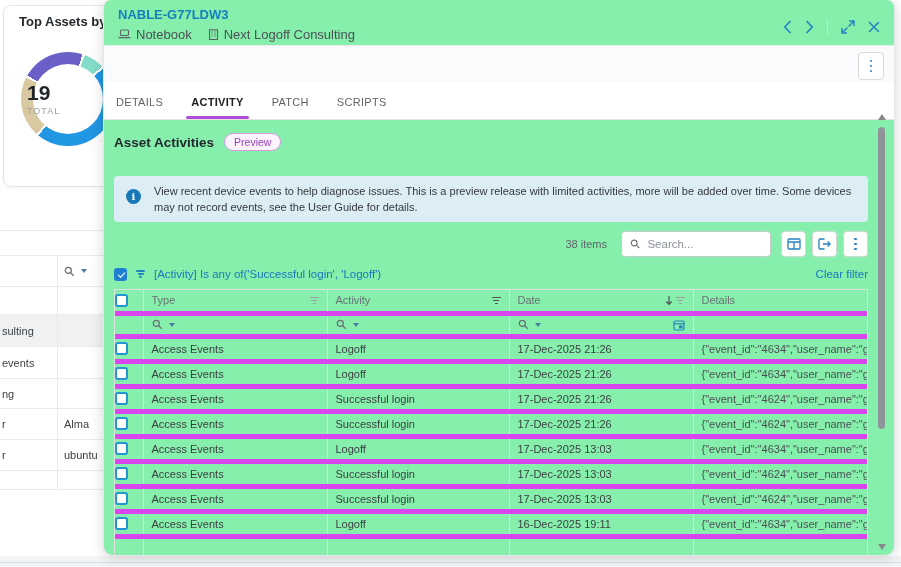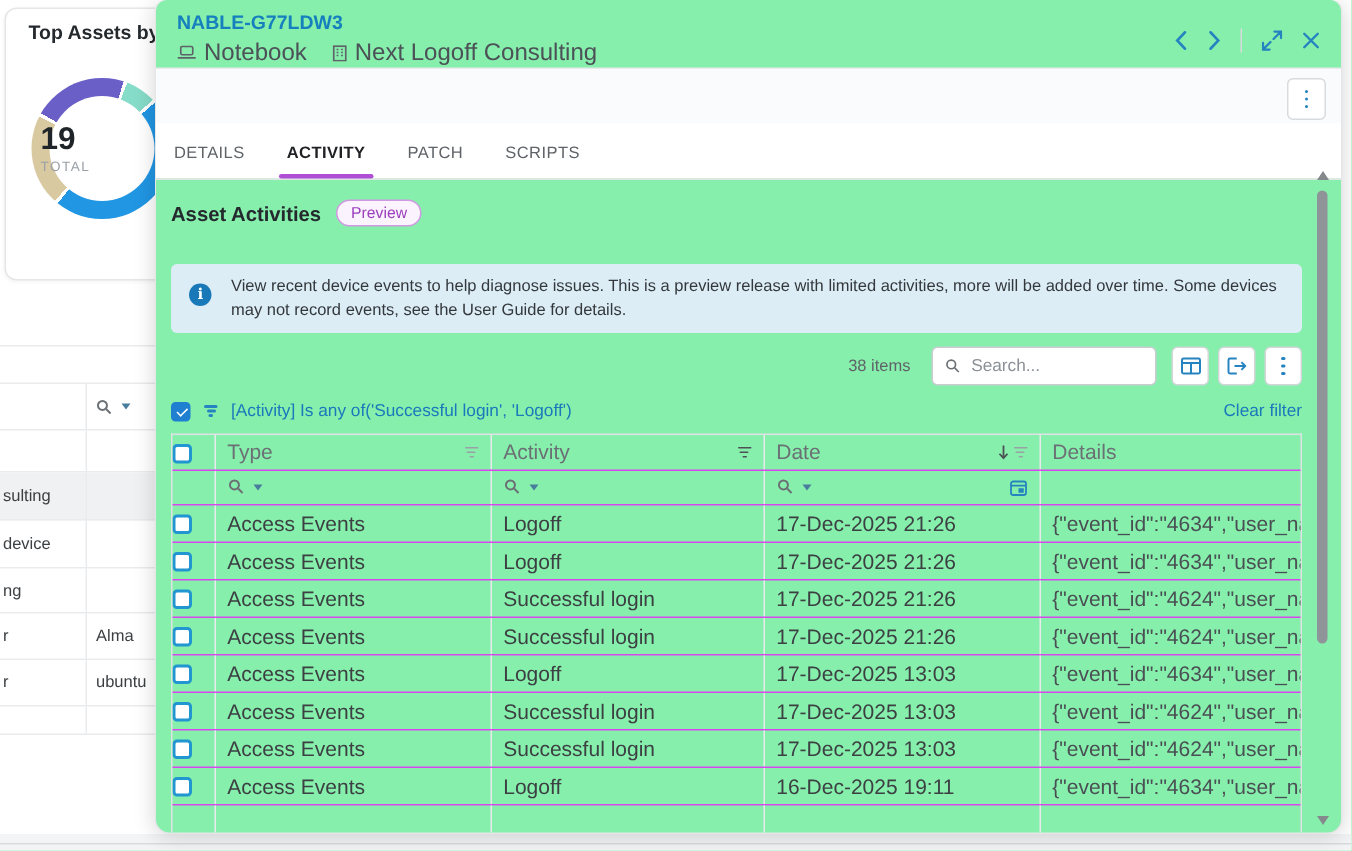--- a/index.html
+++ b/index.html
@@ -41,21 +41,21 @@
   
   .panel {
     position: absolute; left: 103px; top: 0; width: 792px; height: 556px;
     background: #86efac; border: 1px solid #e4e6e8; border-top: none;
     border-radius: 8px 8px 10px 10px;
     box-shadow: 0 2px 14px rgba(0,0,0,.16);
     overflow: hidden; z-index: 5;
   }
   .panel-header { height: 46px; border-bottom: 1px solid #e9eaec; padding: 7px 14px 0 14px; display: flex; justify-content: space-between; }
   .p-title { font-size: 13px; font-weight: bold; color: #1580bd; line-height: 1.2; }
-  .p-sub { margin-top: 4px; display: flex; gap: 16px; font-size: 16px; color: #4b5156; }
+  .p-sub { margin-top: 4px; display: flex; gap: 16px; font-size: 13px; color: #4b5156; }
   .p-sub .sub-item { display: flex; align-items: center; gap: 5px; }
   .hdr-controls { display: flex; align-items: center; gap: 13px; margin-top: 2px; color: #2583c0; }
   .hdr-controls .vdiv { width: 1px; height: 16px; background: #d8dadc; }
   .icon-btn { display: flex; align-items: center; justify-content: center; cursor: pointer; }
   .panel-mid { position: relative; height: 74px; border-bottom: 1px solid #e2e4e6; background: linear-gradient(#fafbfc, #fafbfc 36px, #fff 36px); }
   .dots-btn { position: absolute; right: 10px; top: 6px; width: 26px; height: 28px; background: #fff; border: 1px solid #d8dbde; border-radius: 4px; display: flex; flex-direction: column; align-items: center; justify-content: center; gap: 2.5px; cursor: pointer; }
   .dots-btn i { width: 2.5px; height: 2.5px; border-radius: 50%; background: #2583c0; display: block; }
   .tabs { position: absolute; left: 10px; bottom: 0; height: 34px; display: flex; gap: 24px; }
   .tab { font-size: 11px; letter-spacing: .3px; color: #5f6368; display: flex; align-items: center; position: relative; cursor: pointer; padding: 0 2px; }
   .tab.active { color: #202124; font-weight: bold; }
@@ -74,21 +74,21 @@
   .tbtn { width: 25px; height: 26px; border: 1px solid #d3d6d9; border-radius: 4px; background: #fff; display: flex; align-items: center; justify-content: center; cursor: pointer; margin-left: 6px; }
   .tbtn.first { margin-left: 10px; }
   .tbtn .dcol { display:flex; flex-direction:column; gap:2.5px; align-items:center; }
   .tbtn .dcol i { width:2.5px; height:2.5px; border-radius:50%; background:#2583c0; display:block; }
   .filterbar { margin-top: 5px; height: 22px; display: flex; align-items: center; gap: 9px; font-size: 11.5px; color: #1a78bb; }
   .filter-text { flex: 1; cursor: pointer; }
   .clear-link { color: #1a78bb; cursor: pointer; }
   
   .grid { margin-top: 4px; border: 1px solid #dfe1e3; border-bottom: 0; }
   .grid table { width: 100%; border-collapse: collapse; table-layout: fixed; }
-  .grid th, .grid td { border-right: 1px solid #e8eaec; border-bottom: 1px solid #d946ef; padding: 0 8px; font-size: 14px; text-align: left; vertical-align: middle; overflow: hidden; white-space: nowrap; }
+  .grid th, .grid td { border-right: 1px solid #e8eaec; border-bottom: 5px solid #d946ef; padding: 0 8px; font-size: 11px; text-align: left; vertical-align: middle; overflow: hidden; white-space: nowrap; }
   .grid th:last-child, .grid td:last-child { border-right: 0; }
   .grid thead th { height: 23px; color: #6b7075; font-weight: normal; }
   .grid .srow td { height: 23px; }
   .grid tbody td { height: 25px; color: #3c4043; }
   .c-cb { text-align: center; padding: 0 !important; }
   .c-cb .cb { vertical-align: middle; }
   .thx { display: flex; align-items: center; justify-content: space-between; gap: 4px; }
   .thx .hico { display: flex; align-items: center; gap: 3px; }
   .qcell { display: flex; align-items: center; justify-content: space-between; }
   .qop { display: flex; align-items: center; gap: 6px; cursor: pointer; }
@@ -134,21 +134,21 @@
   </div>
   <div class="bgt-row h28">
     <div class="bgt-c1"></div>
     <div class="bgt-c2"></div>
   </div>
   <div class="bgt-row h32 row-sel">
     <div class="bgt-c1">sulting</div>
     <div class="bgt-c2"></div>
   </div>
   <div class="bgt-row h32">
-    <div class="bgt-c1">device</div>
+    <div class="bgt-c1">events</div>
     <div class="bgt-c2"></div>
   </div>
   <div class="bgt-row h30">
     <div class="bgt-c1">ng</div>
     <div class="bgt-c2"></div>
   </div>
   <div class="bgt-row h31">
     <div class="bgt-c1">r</div>
     <div class="bgt-c2">Alma</div>
   </div>

